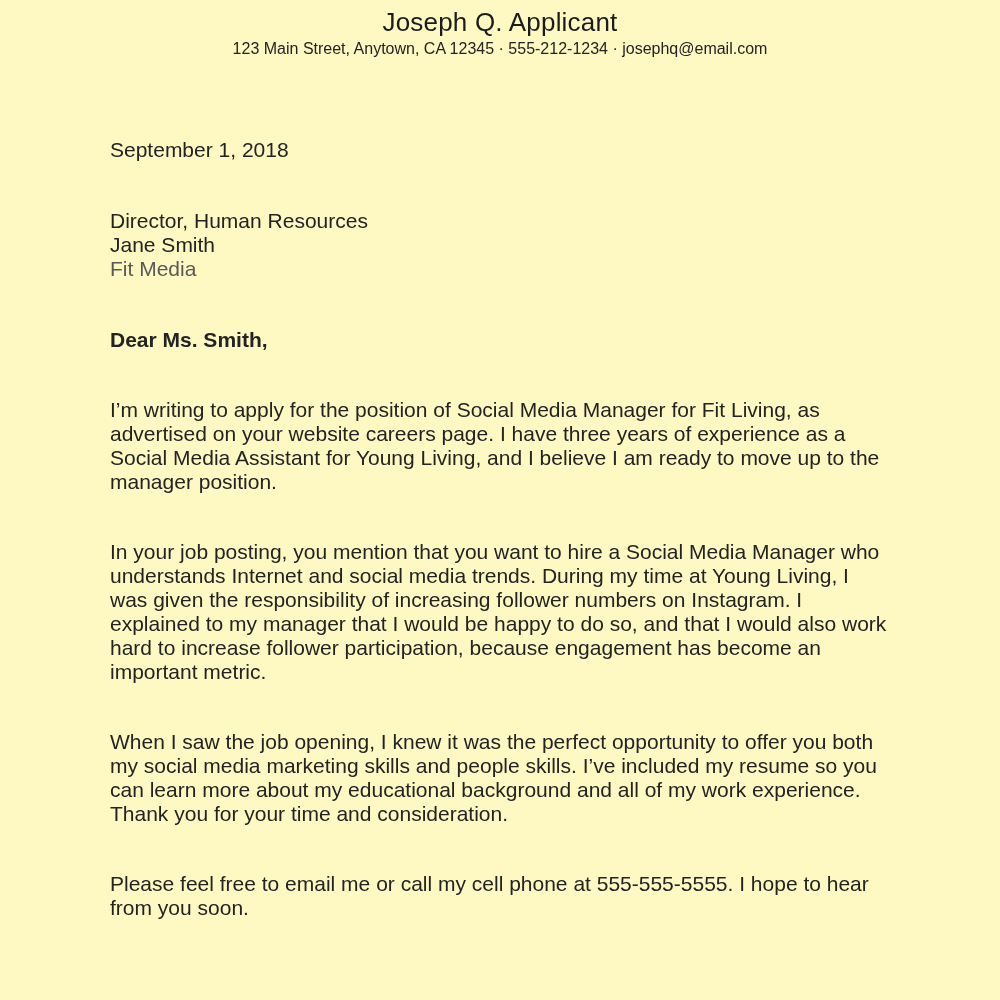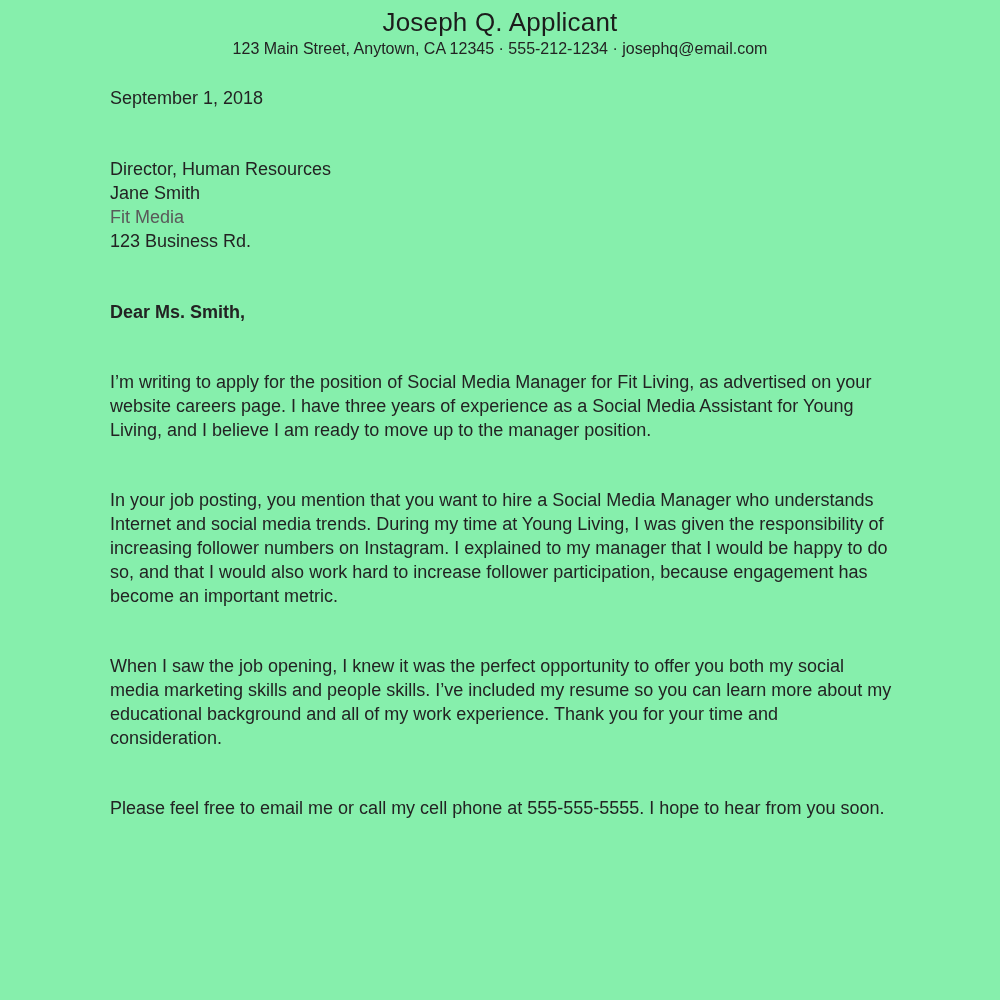--- a/index.html
+++ b/index.html
@@ -4,21 +4,21 @@
 <style>
   html, body {
     margin: 0;
     padding: 0;
     background: #f7f7f6;
   }
   .page {
     position: relative;
     width: 1000px;
     height: 1000px;
-    background: #86efac;
+    background: #fef9c3;
     font-family: "Liberation Sans", sans-serif;
     color: #232323;
     overflow: hidden;
     box-sizing: border-box;
   }
   .letter-header {
     padding-top: 6px;
     text-align: center;
   }
   .applicant-name {
@@ -27,23 +27,23 @@
     font-weight: 400;
     color: #1c1c1c;
     letter-spacing: 0.2px;
   }
   .contact-line {
     font-size: 16px;
     line-height: 22px;
     color: #232323;
   }
   .letter-body {
-    margin: 26px 110px 0 110px;
+    margin: 78px 110px 0 110px;
     width: 782px;
-    font-size: 18px;
+    font-size: 21px;
     line-height: 24px;
   }
   .date-line {
     margin: 0 0 47px 0;
   }
   .recipient-block p {
     margin: 0;
   }
   .company-name {
     color: #595959;
@@ -68,21 +68,20 @@
   </div>
 
   <div class="letter-body">
 
     <p class="date-line">September 1, 2018</p>
 
     <div class="recipient-block">
       <p>Director, Human Resources</p>
       <p>Jane Smith</p>
       <p class="company-name">Fit Media</p>
-      <p>123 Business Rd.</p>
     </div>
 
     <p class="salutation">Dear Ms. Smith,</p>
 
     <p class="para">I’m writing to apply for the position of Social Media Manager for Fit Living, as advertised on your website careers page. I have three years of experience as a Social Media Assistant for Young Living, and I believe I am ready to move up to the manager position.</p>
 
     <p class="para">In your job posting, you mention that you want to hire a Social Media Manager who understands Internet and social media trends. During my time at Young Living, I was given the responsibility of increasing follower numbers on Instagram. I explained to my manager that I would be happy to do so, and that I would also work hard to increase follower participation, because engagement has become an important metric.</p>
 
 
     <p class="para">When I saw the job opening, I knew it was the perfect opportunity to offer you both my social media marketing skills and people skills. I’ve included my resume so you can learn more about my educational background and all of my work experience. Thank you for your time and consideration.</p>

